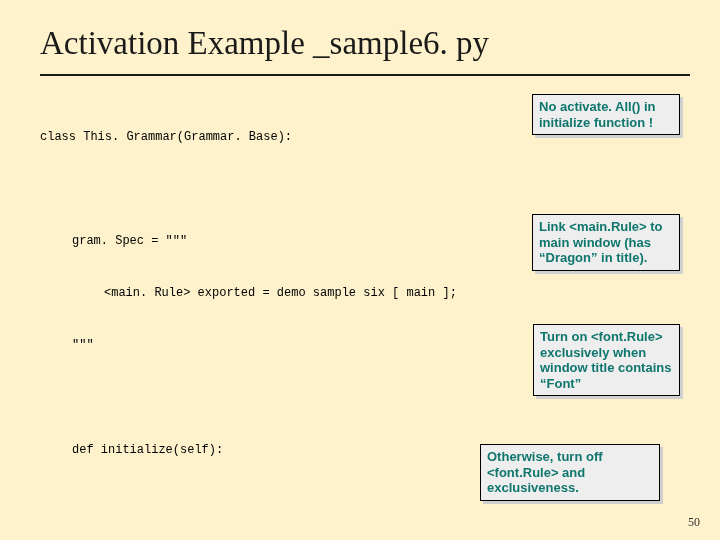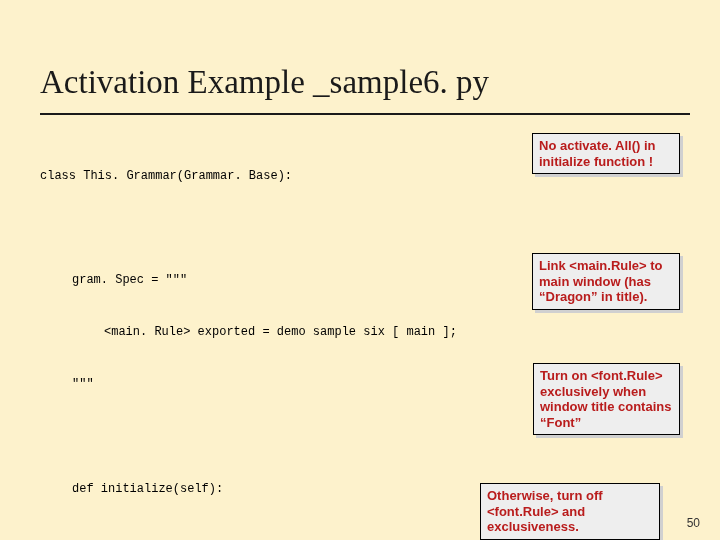--- a/index.html
+++ b/index.html
@@ -10,21 +10,20 @@
     font-family: Georgia, "Times New Roman", serif;
     padding: 25px 30px 10px 40px;
     position: relative;
     overflow: hidden;
   }
   .title {
     font-size: 33px;
     color: #1a1a1a;
     margin-bottom: 12px;
     font-weight: normal;
-    margin-top: 39px;
   }
   .rule {
     border: none;
     border-top: 2px solid #1a1a1a;
     margin-bottom: 18px;
   }
   .content {
     position: relative;
   }
   .code {
@@ -40,32 +39,32 @@
   .callout {
     position: absolute;
     background: #eee;
     border: 1px solid #000;
     box-shadow: 3px 3px 0 0 #d0d0d0;
     padding: 4px 6px;
     font-family: Arial, sans-serif;
     font-size: 13px;
     line-height: 1.2;
     font-weight: bold;
-    color: #b91c1c;
+    color: #0f766e;
     z-index: 5;
   }
   .c1 { top: 0px; right: 10px; width: 148px; }
   .c2 { top: 120px; right: 10px; width: 148px; margin-left: 24px; }
   .c3 { top: 230px; right: 10px; width: 147px; }
   .c4 { top: 350px; right: 30px; width: 180px; }
   .pagenum {
     position: absolute;
     bottom: 10px;
     right: 20px;
-    font-family: Liberation Sans, sans-serif;
+    font-family: Liberation Serif, serif;
     font-size: 12px;
     color: #333;
   }
 </style>
 </head>
 <body>
 
 <h1 class="title">Activation Example _sample6. py</h1>
 <hr class="rule">
 

